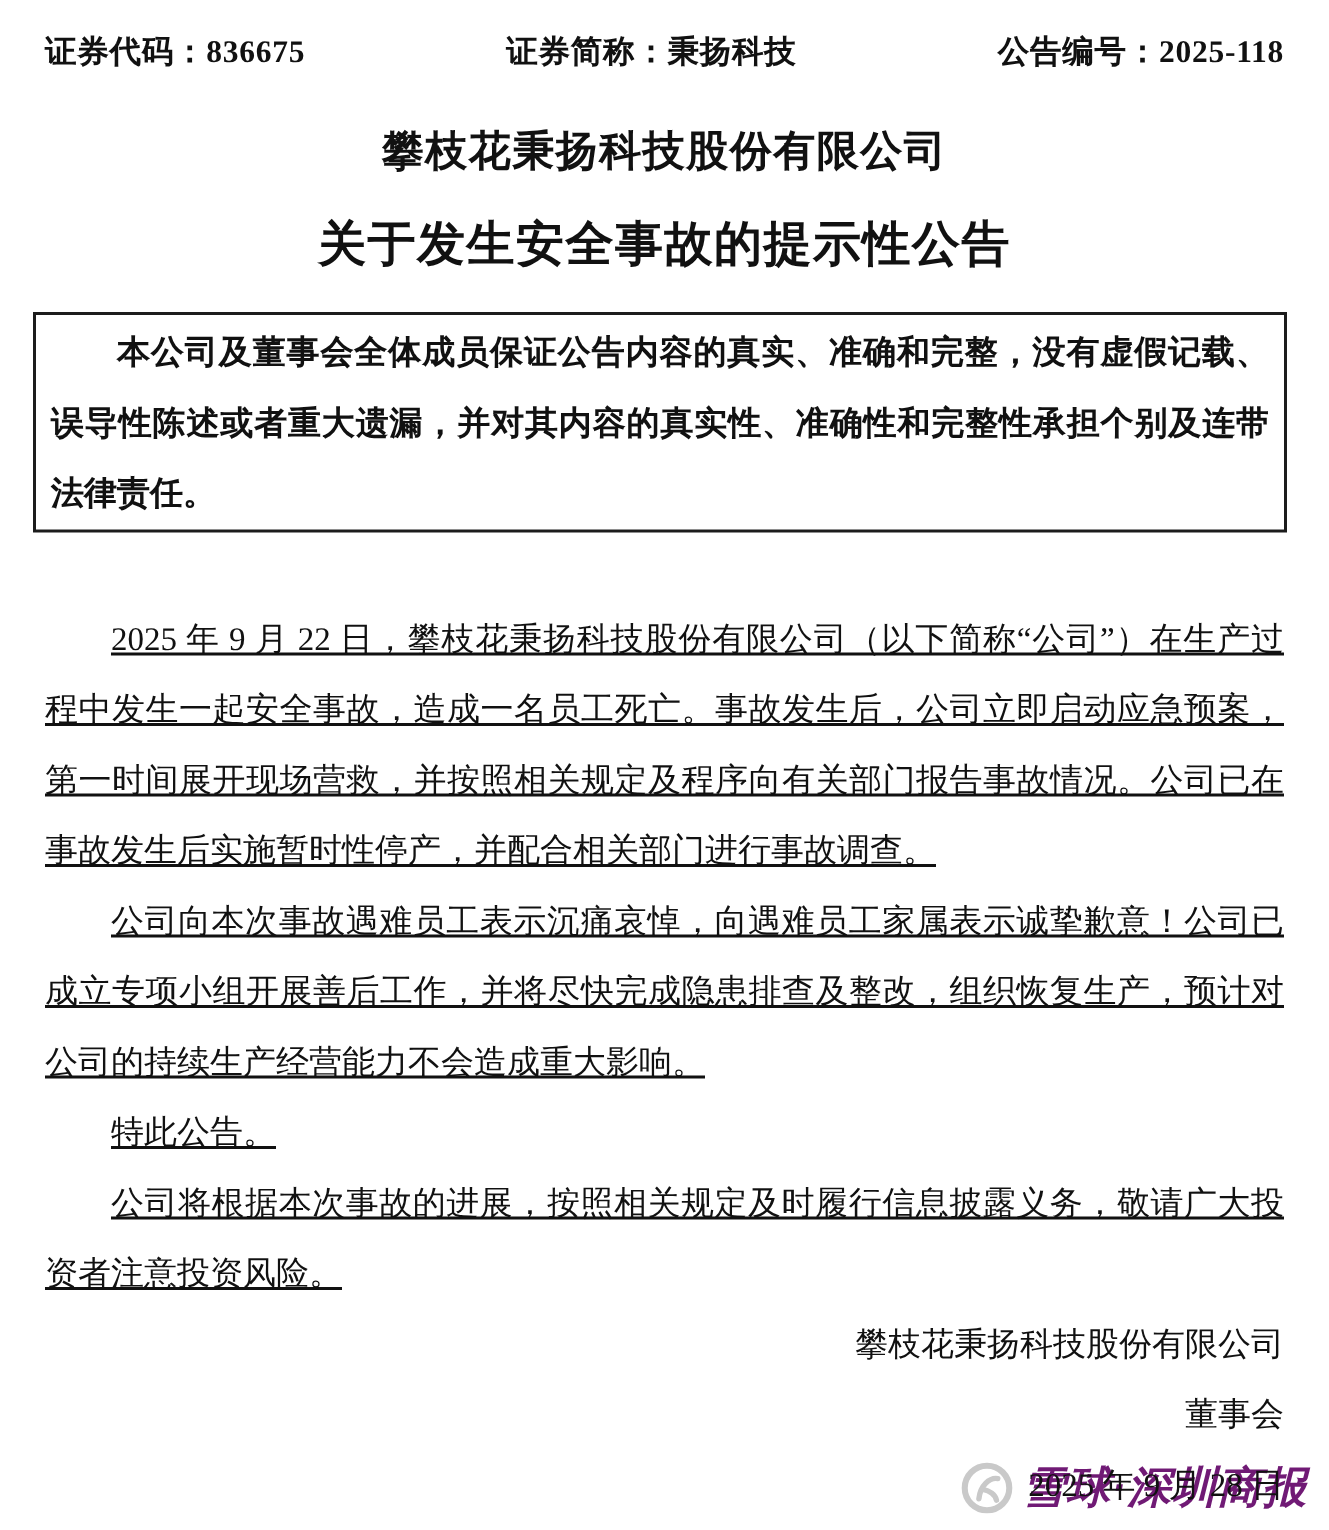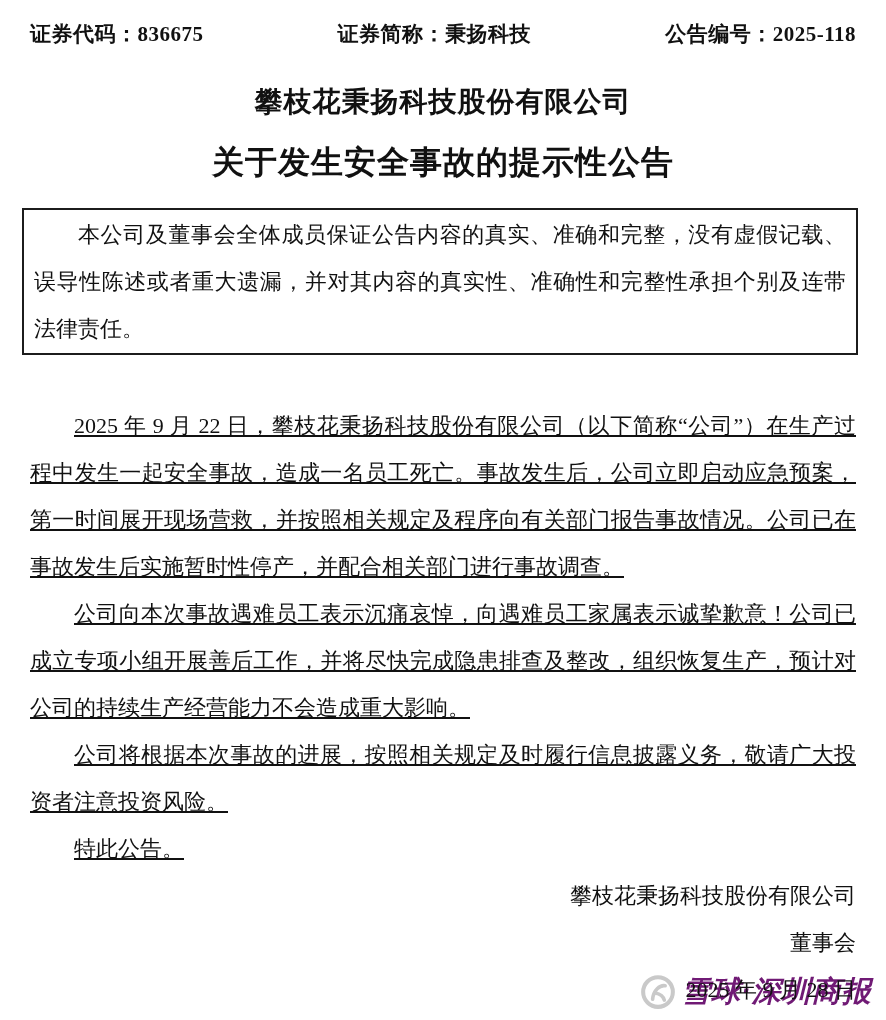--- a/index.html
+++ b/index.html
@@ -43,20 +43,21 @@
     letter-spacing: 1px;
   }
 
   .disclaimer-box {
     margin: 30px 28px 0 22px;
     border: 2px solid #1c1c1c;
     padding: 1px 10px;
     font-size: 22px;
     line-height: 47px;
     text-align: justify;
+    font-weight: bold;
   }
   .disclaimer-box p { margin: 0; text-indent: 2em; }
 
   .doc-body {
     margin: 47px 30px 0 30px;
     font-size: 22px;
     line-height: 47px;
     text-align: justify;
   }
   .doc-body p { margin: 0; text-indent: 2em; text-decoration: underline; }
@@ -114,22 +115,22 @@
     <h1 class="company-title">攀枝花秉扬科技股份有限公司</h1>
     <h2 class="announcement-title">关于发生安全事故的提示性公告</h2>
 
     <div class="disclaimer-box">
       <p>本公司及董事会全体成员保证公告内容的真实、准确和完整，没有虚假记载、误导性陈述或者重大遗漏，并对其内容的真实性、准确性和完整性承担个别及连带法律责任。</p>
     </div>
 
     <div class="doc-body">
       <p>2025 年 9 月 22 日，攀枝花秉扬科技股份有限公司（以下简称“公司”）在生产过程中发生一起安全事故，造成一名员工死亡。事故发生后，公司立即启动应急预案，第一时间展开现场营救，并按照相关规定及程序向有关部门报告事故情况。公司已在事故发生后实施暂时性停产，并配合相关部门进行事故调查。</p>
       <p>公司向本次事故遇难员工表示沉痛哀悼，向遇难员工家属表示诚挚歉意！公司已成立专项小组开展善后工作，并将尽快完成隐患排查及整改，组织恢复生产，预计对公司的持续生产经营能力不会造成重大影响。</p>
+      <p>特此公告。</p>
       <p>公司将根据本次事故的进展，按照相关规定及时履行信息披露义务，敬请广大投资者注意投资风险。</p>
-      <p>特此公告。</p>
     </div>
 
     <div class="signature">
       <p>攀枝花秉扬科技股份有限公司</p>
       <p>董事会</p>
       <p>2025 年 9 月 28 日</p>
     </div>
 
   </div>
 </div>

